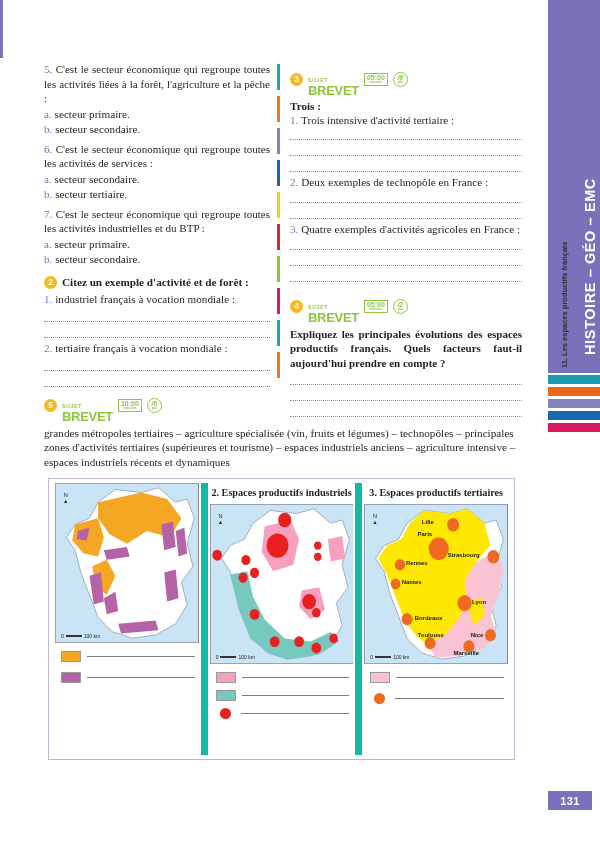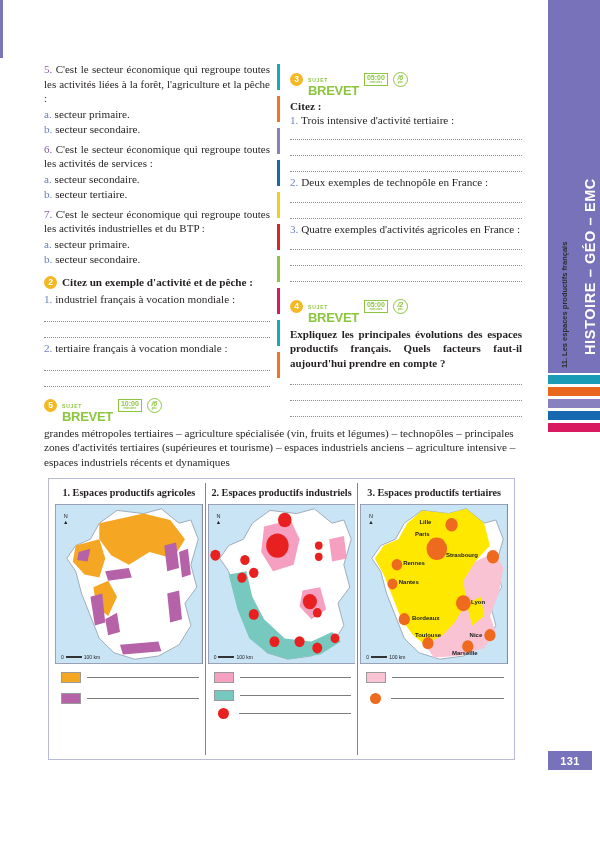--- a/index.html
+++ b/index.html
@@ -43,21 +43,21 @@
     transform: rotate(-90deg);
     transform-origin: left top;
     white-space: nowrap;
     color: #2b2b2b;
     font-family: "Liberation Sans", sans-serif;
     font-weight: bold;
     font-size: 7.5px;
   }
   .bar { position: absolute; right: 0; width: 52px; height: 9px; }
   .page-badge {
-    position: absolute; right: 8px; top: 751px;
+    position: absolute; right: 8px; top: 791px;
     width: 44px; height: 19px;
     background: #7872ba;
     color: #ffffff;
     font-family: "Liberation Sans", sans-serif;
     font-weight: bold; font-size: 11px;
     display: flex; align-items: center; justify-content: center;
     letter-spacing: .4px;
   }
 
   
@@ -149,21 +149,21 @@
 
   
   .panel {
     position: absolute; left: 48px; top: 478px;
     width: 467px; height: 282px;
     border: 1.3px solid #b9b9d8; background: #fff;
     padding: 4px;
   }
   .panel-inner { display: flex; height: 100%; }
   .mapcol { flex: 1 1 0; display: flex; flex-direction: column; padding: 0 2px; }
-  .mapcol + .mapcol { border-left: 1px solid #14b8a6; }
+  .mapcol + .mapcol { border-left: 7px solid #14b8a6; }
   .map-title {
     text-align: center; font-size: 10.2px; font-weight: bold;
     color: #231f20; line-height: 1.2; padding: 4px 0 5px;
   }
   .map-holder { position: relative; height: 160px; }
   .map-holder svg { display: block; width: 100%; height: 100%; }
   .legend { padding: 8px 4px 0 6px; }
   .leg-row { display: flex; align-items: center; gap: 6px; margin-bottom: 10px; }
   .sw-box { width: 20px; height: 11px; border: 1px solid #9a9a9a; flex: 0 0 auto; }
   .sw-dot { width: 11px; height: 11px; border-radius: 50%; flex: 0 0 auto; margin: 0 4px; }
@@ -238,21 +238,21 @@
       <span class="opt-let">b.</span>
       <span>secteur secondaire.</span>
     </div>
   </div>
 
   <div style="height:9px"></div>
 
   <div>
     <div class="qhead">
       <span class="circ">2</span>
-      <span class="qhead-txt">Citez un exemple d'activité et de pêche :</span>
+      <span class="qhead-txt">Citez un exemple d'activité et de forêt :</span>
     </div>
 
     <div class="opt" style="margin-bottom:2px">
       <span class="opt-let">1.</span>
       <span>industriel français à vocation mondiale :</span>
     </div>
     <div class="dots"></div>
     <div class="dots"></div>
 
     <div class="opt" style="margin:3px 0 2px">
@@ -289,21 +289,21 @@
       <span class="bv-time">
         <span class="bv-time-n">05:00</span>
         <span class="bv-time-u">minutes</span>
       </span>
       <span class="bv-pts">
         <span class="bv-pts-n">/6</span>
         <span class="bv-pts-u">pts</span>
       </span>
     </div>
 
-    <div class="qhead-txt" style="display:block;margin-bottom:1px">Citez :</div>
+    <div class="qhead-txt" style="display:block;margin-bottom:1px">Trois :</div>
 
     <div class="opt">
       <span class="opt-let">1.</span>
       <span>Trois intensive d'activité tertiaire :</span>
     </div>
     <div class="dots"></div>
     <div class="dots"></div>
     <div class="dots"></div>
 
     <div class="opt" style="margin-top:1px">
@@ -363,21 +363,20 @@
       <span class="bv-pts-u">pts</span>
     </span>
   </div>
   <div class="ex5-props">grandes métropoles tertiaires – agriculture spécialisée (vin, fruits et légumes) – technopôles – principales zones d'activités tertiaires (supérieures et tourisme) – espaces industriels anciens – agriculture intensive – espaces industriels récents et dynamiques</div>
 </div>
 
 <div class="panel">
   <div class="panel-inner">
 
     <div class="mapcol">
-      <div class="map-title">1. Espaces productifs agricoles</div>
       <div class="map-holder">
         <svg viewBox="0 0 100 100" preserveAspectRatio="none">
           <rect x="0" y="0" width="100" height="100" fill="#c9e4f5"></rect>
           <path d="M42,4 L60,6 L72,3 L84,12 L92,10 L97,22 L92,38 L96,52 L88,62 L92,76 L84,88 L70,95 L54,97 L40,93 L30,84 L24,70 L18,56 L14,42 L8,34 L14,26 L24,22 L30,12 Z" fill="#ffffff" stroke="#9aa7b5" stroke-width="0.6"></path>
           <path d="M30,12 L60,6 L78,10 L88,22 L80,34 L64,30 L50,38 L38,32 L30,22 Z" fill="#f5a623"></path>
           <path d="M14,26 L30,22 L34,34 L30,46 L20,44 L12,36 Z" fill="#f5a623"></path>
           <path d="M26,52 L36,48 L42,58 L36,70 L28,64 Z" fill="#f5a623"></path>
           <path d="M16,30 L24,28 L22,36 L15,35 Z" fill="#b562a8"></path>
           <path d="M34,42 L50,40 L52,46 L36,48 Z" fill="#b562a8"></path>
           <path d="M24,58 L32,56 L34,74 L27,76 Z" fill="#b562a8"></path>

